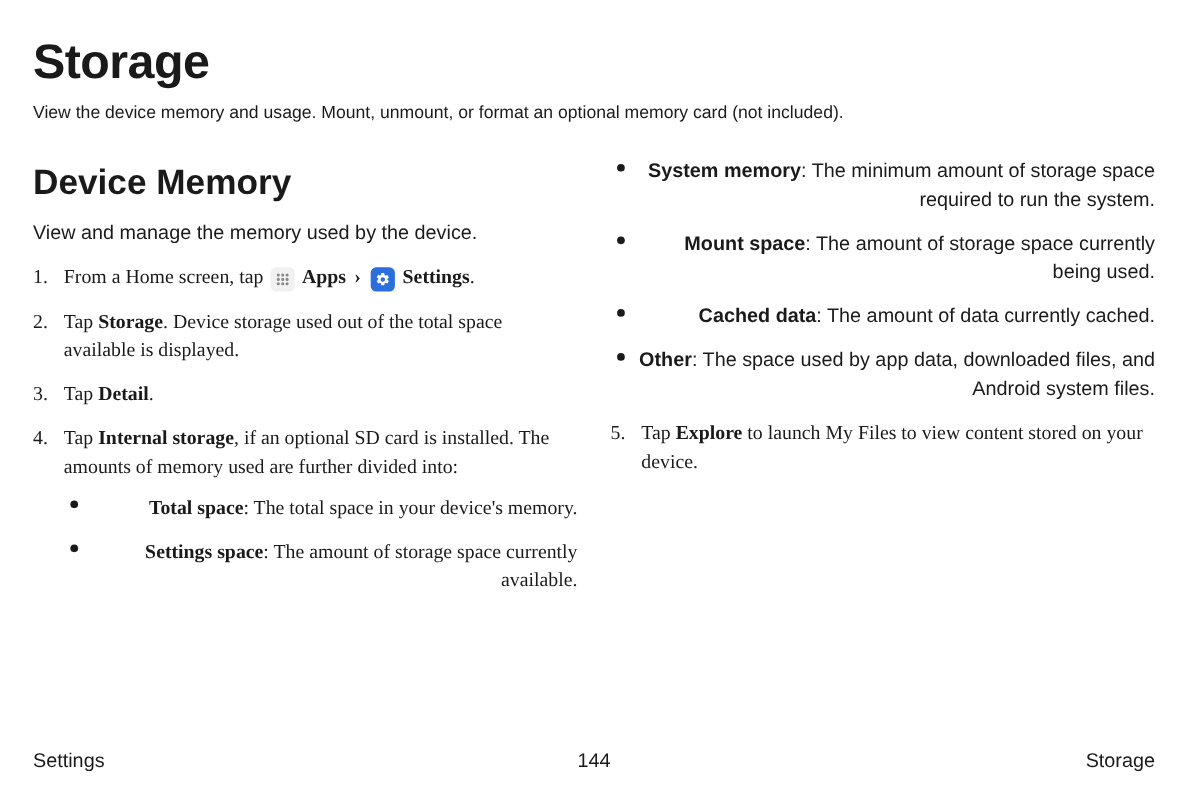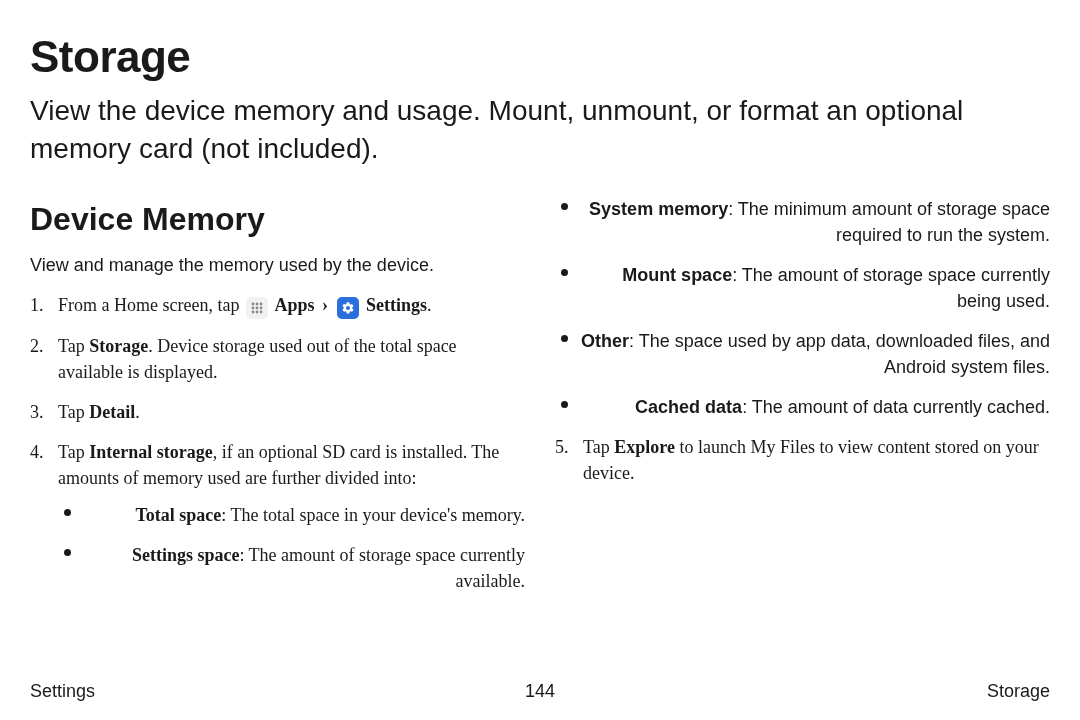--- a/index.html
+++ b/index.html
@@ -12,21 +12,21 @@
     padding: 32px 30px 20px 30px;
     position: relative;
   }
   h1 {
     font-size: 44px;
     font-weight: 900;
     letter-spacing: -0.5px;
     margin-bottom: 10px;
   }
   .intro {
-    font-size: 28px;
+    font-size: 16px;
     line-height: 1.35;
     margin-bottom: 28px;
   }
   .columns {
     display: flex;
     gap: 30px;
   }
   .col {
     flex: 1;
     font-size: 18px;
@@ -183,24 +183,24 @@
 
   <div class="col col-right">
     <ul class="bullets">
       <li>
         <span class="bold">System memory</span><span>: The minimum amount of storage space required to run the system.</span>
       </li>
       <li>
         <span class="bold">Mount space</span><span>: The amount of storage space currently being used.</span>
       </li>
       <li>
+        <span class="bold">Cached data</span><span>: The amount of data currently cached.</span>
+      </li>
+      <li>
         <span class="bold">Other</span><span>: The space used by app data, downloaded files, and Android system files.</span>
-      </li>
-      <li>
-        <span class="bold">Cached data</span><span>: The amount of data currently cached.</span>
       </li>
     </ul>
 
     <ol class="steps" start="5" style="counter-reset: step 4;">
       <li>
         <span>Tap </span><span class="bold">Explore</span><span> to launch My Files to view content stored on your device.</span>
       </li>
     </ol>
   </div>
 </div>

